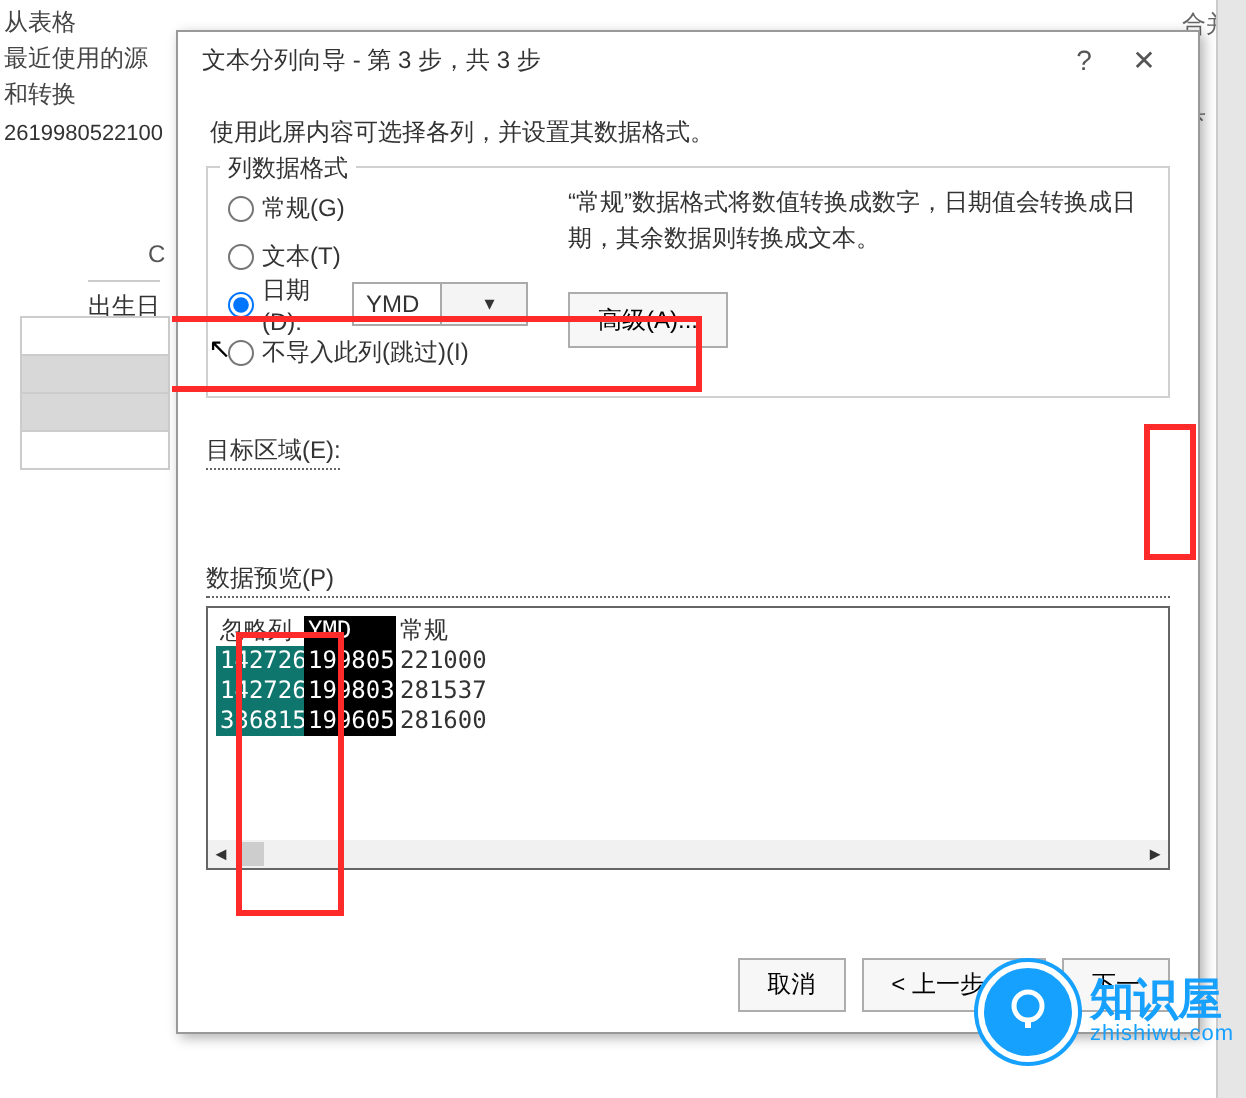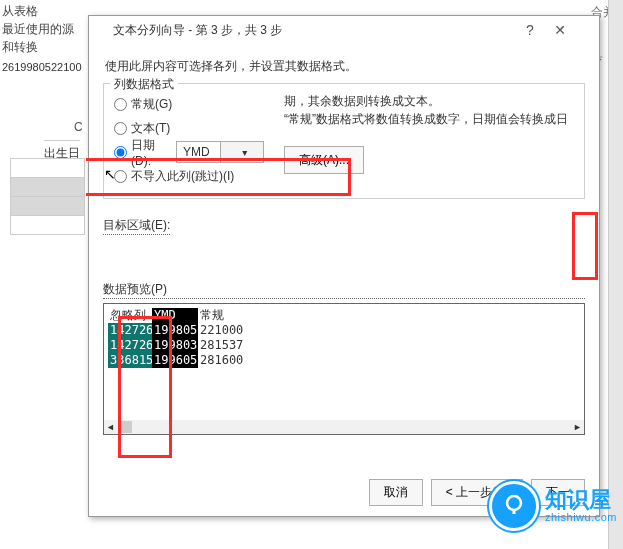--- a/index.html
+++ b/index.html
@@ -11,21 +11,21 @@
   .bg .formula-bar{position:absolute;top:61px;left:2px;font-size:11px;color:#333}
   .bg .col-c{position:absolute;top:120px;left:74px;font-weight:normal;color:#555}
   .bg .cell-label{position:absolute;top:140px;left:44px;border-top:1px solid #ccc;padding-top:4px}
   .bg .cells{position:absolute;top:158px;left:10px;width:75px}
   .bg .cells .cell{height:18px;border:1px solid #ccc;border-top:none;background:#fff}
   .bg .cells .cell:first-child{border-top:1px solid #ccc}
   .bg .cells .sel{background:#d8d8d8}
   .bg .right-panel{position:absolute;top:0;right:0;width:14px;height:100%;background:#e6e6e6;border-left:1px solid #ccc}
   
   .dlg{position:absolute;top:15px;left:88px;width:510px;height:500px;background:#fff;border:1px solid #999;box-shadow:2px 2px 6px rgba(0,0,0,.3)}
-  .dlg .titlebar{height:28px;line-height:28px;padding:0 24px;font-size:12px;display:flex;align-items:center}
+  .dlg .titlebar{height:28px;line-height:28px;padding:0 12px;font-size:12px;display:flex;align-items:center}
   .dlg .titlebar .title{flex:1}
   .dlg .titlebar .tbtn{width:30px;text-align:center;font-size:14px;color:#555;cursor:pointer}
   .dlg .desc{padding:14px 16px 8px}
   .fieldset{border:1px solid #d0d0d0;margin:0 14px 0 14px;padding:8px 10px 10px;position:relative}
   .fieldset .legend{position:absolute;top:-8px;left:6px;background:#fff;padding:0 4px;font-size:12px}
   .radios{float:left;width:150px}
   .radio-row{display:flex;align-items:center;height:24px;gap:0}
   .radio-row input{margin:0 4px 0 0}
   .date-combo{display:inline-flex;align-items:center;margin-left:2px}
   .date-combo .combo{border:1px solid #aaa;width:86px;height:20px;display:flex;align-items:center}
@@ -118,22 +118,22 @@
             <span class="arrow">▾</span>
           </span>
         </span>
       </label>
       <label class="radio-row">
         <input type="radio" name="fmt" style="">
           <span>不导入此列(跳过)(I)</span>
       </label>
     </div>
     <div class="fs-right">
+      <div>“常规”数据格式将数值转换成数字，日期值会转换成日</div>
       <div>期，其余数据则转换成文本。</div>
-      <div>“常规”数据格式将数值转换成数字，日期值会转换成日</div>
       <div class="adv-btn"><button class="win">高级(A)...</button></div>
     </div>
     <div style="clear:both"></div>
   </div>
 
   <div class="target-row">
     <span class="underline">目标区域(E):</span>
   </div>
 
   <div class="preview-label underline">数据预览(P)</div>

